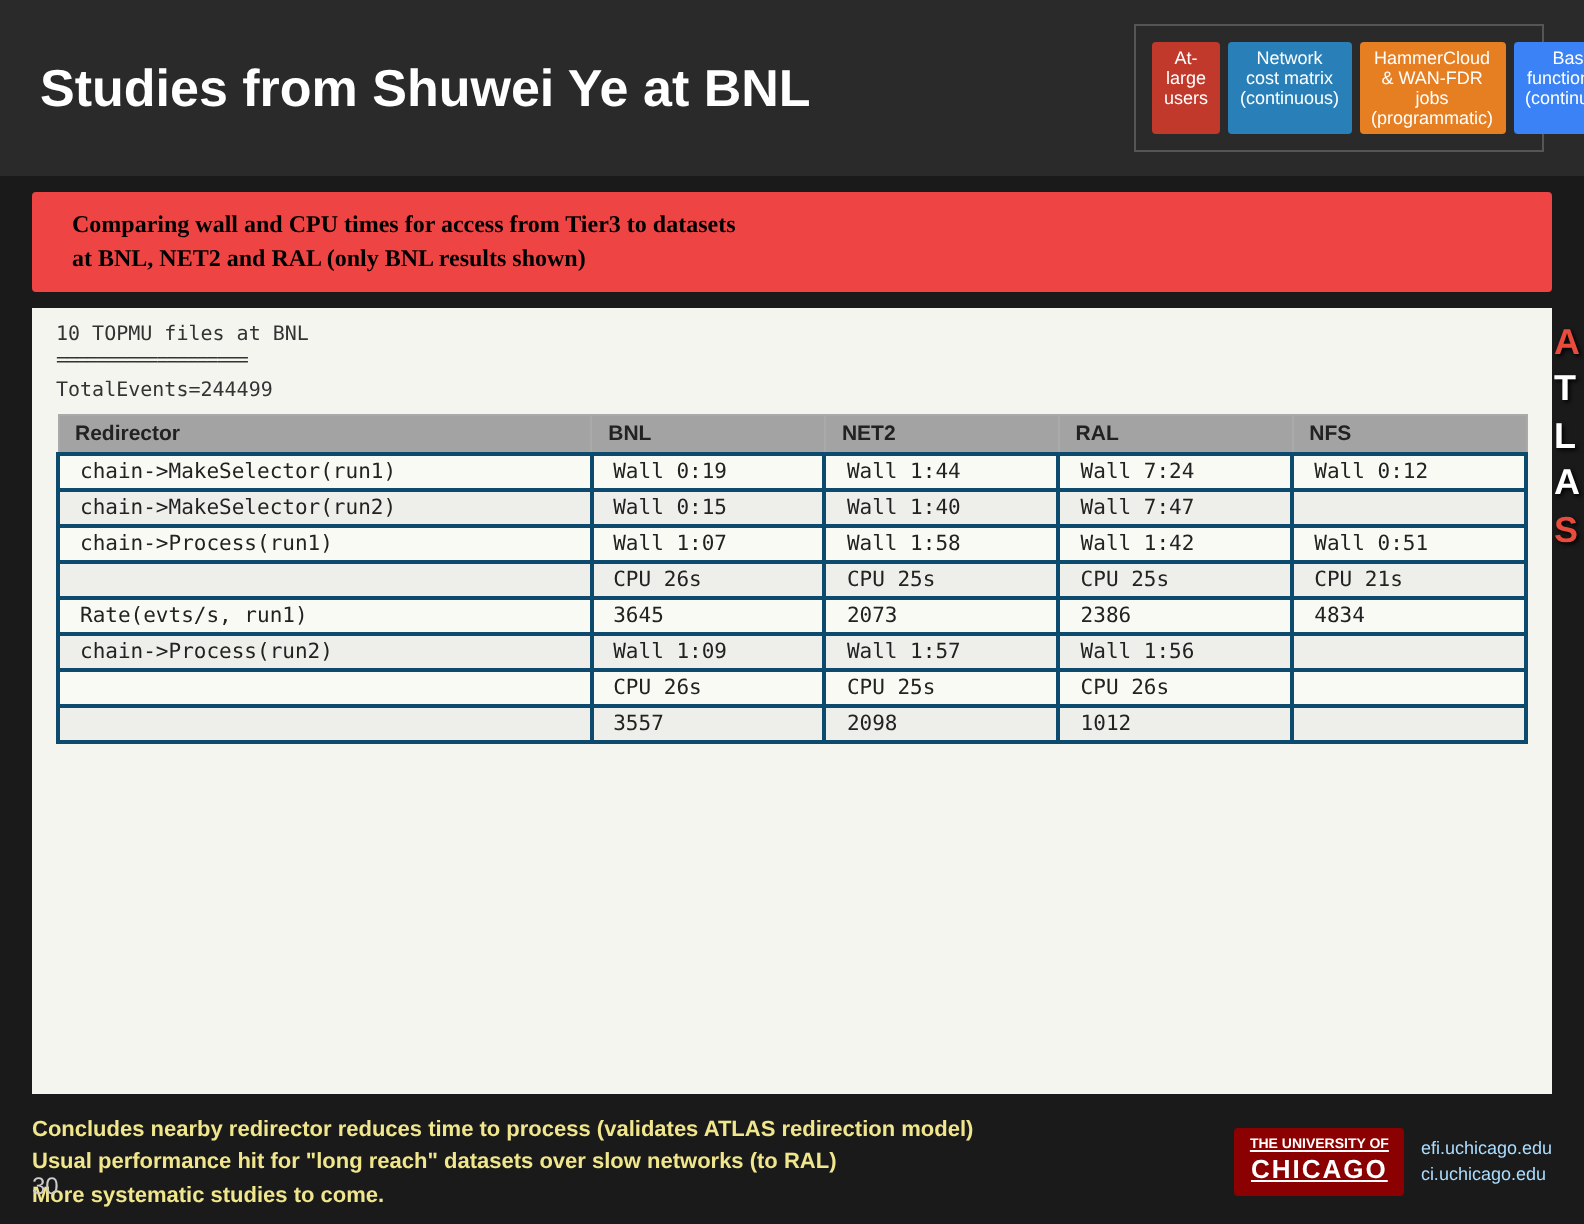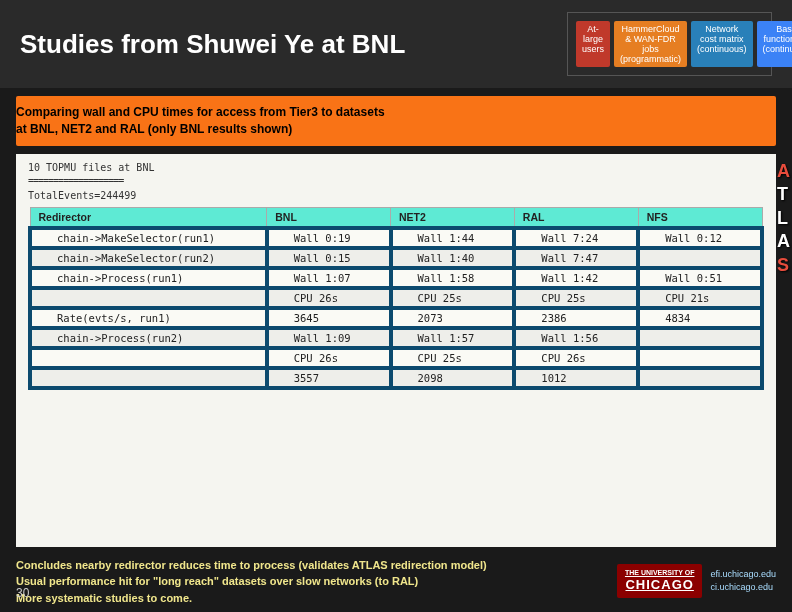--- a/index.html
+++ b/index.html
@@ -54,28 +54,29 @@
       border-radius: 2px;
     }
 
     .legend-red { background: #c0392b; color: white; }
     .legend-orange { background: #e67e22; color: white; }
     .legend-blue { background: #2980b9; color: white; }
     .legend-green { background: #3b82f6; color: white; }
 
     
     .subtitle-box {
-      background: #f97316;
+      background: #ef4444;
       color: #000;
       font-size: 12px;
       font-weight: bold;
-      padding: 8px 0;
+      padding: 8px 20px;
       margin: 8px 16px 4px 16px;
       border-radius: 2px;
       line-height: 1.4;
+      font-family: Liberation Serif, serif;
     }
 
     
     .main-content {
       background: #f5f5f0;
       margin: 4px 16px;
       padding: 8px 12px;
       flex: 1;
       overflow: hidden;
       position: relative;
@@ -105,31 +106,31 @@
 
     
     table {
       width: 100%;
       border-collapse: collapse;
       font-size: 10.5px;
       color: #222;
     }
 
     table thead tr th {
-      background: #5eead4;
+      background: #a3a3a3;
       text-align: left;
       padding: 3px 8px;
       border: 1px solid #aaa;
       font-weight: bold;
       font-size: 10.5px;
     }
 
     table tbody tr td {
-      padding: 2px 25px;
-      border: 4px solid #0c4a6e;
+      padding: 2px 10px;
+      border: 2px solid #0c4a6e;
       vertical-align: middle;
       font-size: 10.5px;
       font-family: monospace;
     }
 
     table tbody tr:nth-child(odd) {
       background: #fafaf5;
     }
 
     table tbody tr:nth-child(even) {
@@ -212,22 +213,22 @@
 </head>
 <body>
 
 <div class="slide">
 
   <div class="header">
     <div class="title">Studies from Shuwei Ye at BNL</div>
     <div class="legend-panel">
 
     <div class="legend-item legend-red">At-large users</div>
+        <div class="legend-item legend-blue">Network cost matrix (continuous)</div>
         <div class="legend-item legend-orange">HammerCloud &amp; WAN-FDR jobs (programmatic)</div>
-        <div class="legend-item legend-blue">Network cost matrix (continuous)</div>
         <div class="legend-item legend-green">Basic functionality (continuous)</div>
       </div>
   </div>
 
   <div class="subtitle-box">
     <span>Comparing wall and CPU times for access from Tier3 to datasets</span><br>
     <span>at BNL, NET2 and RAL (only BNL results shown)</span>
   </div>
 
   <div class="main-content">

